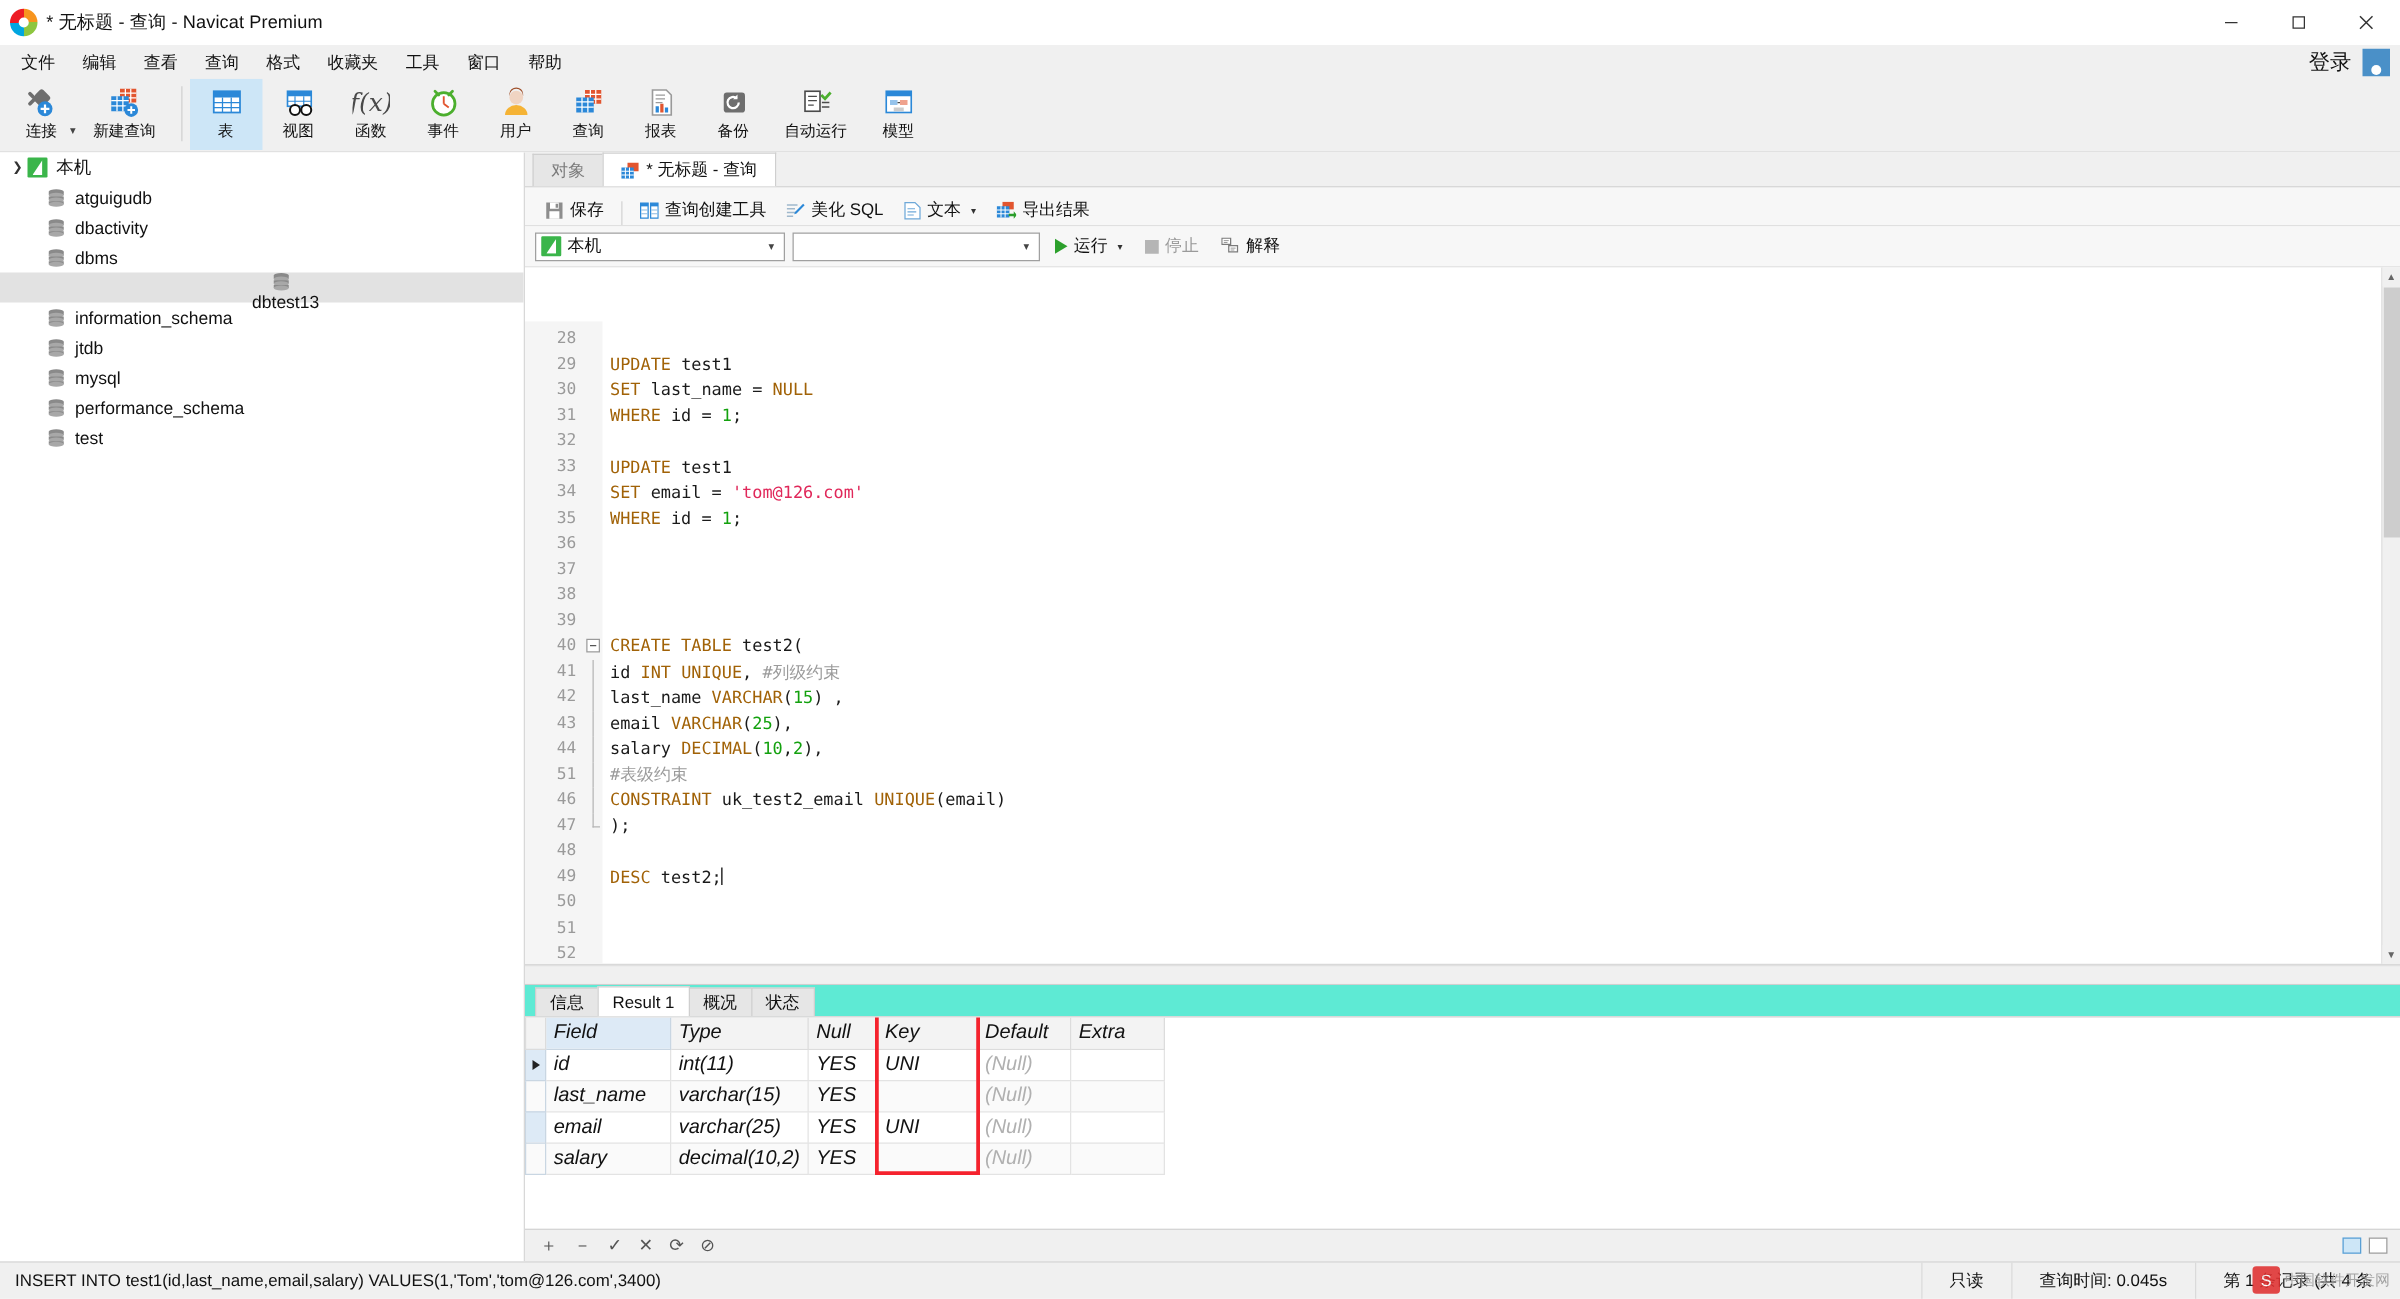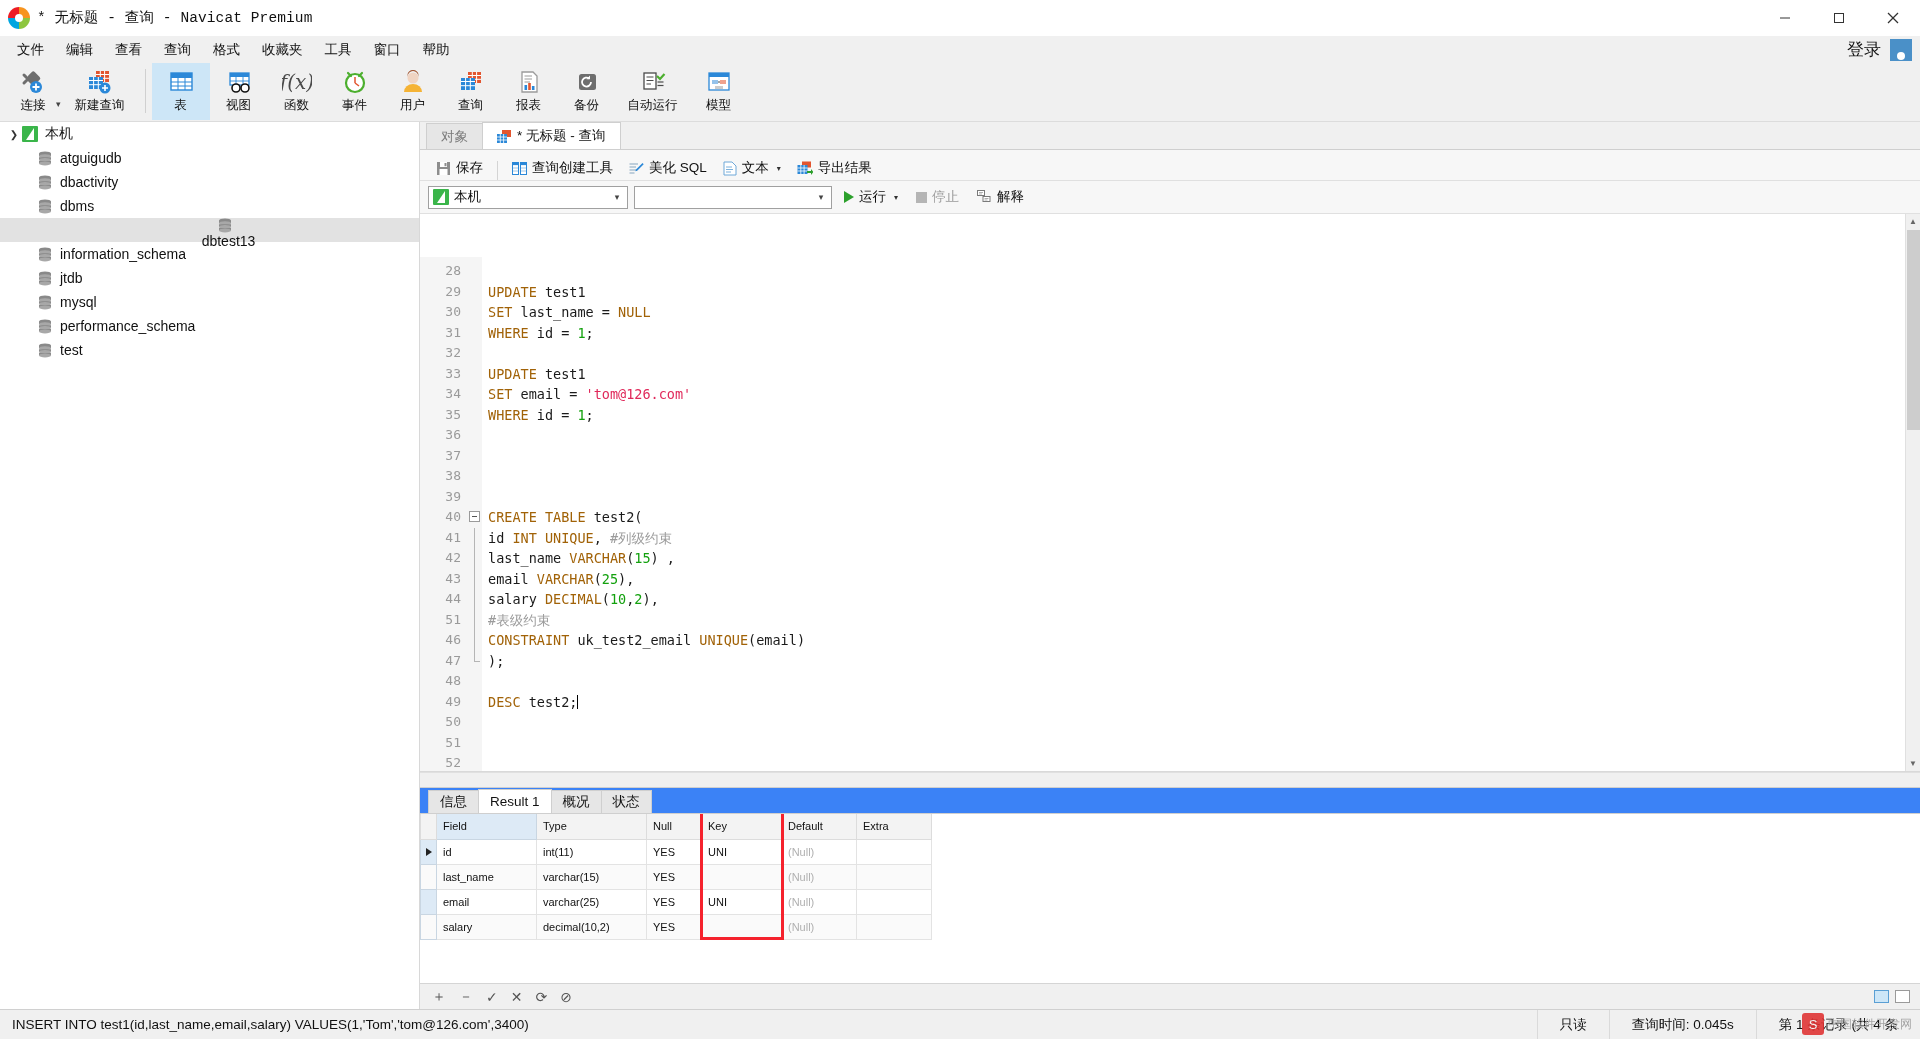--- a/index.html
+++ b/index.html
@@ -11,21 +11,21 @@
     font-size: 13px;
     background: #ffffff;
     color: #1a1a1a;
     -webkit-font-smoothing: antialiased;
   }
   #app { width: 1920px; height: 1039px; display: flex; flex-direction: column; background:#f0f0f0; }
 
   
   .titlebar {
     height: 36px; background: #ffffff; display: flex; align-items: center;
-    border-bottom: 1px solid #ffffff; flex: none; font-family: Liberation Mono, monospace;
+    border-bottom: 1px solid #ffffff; flex: none;
   }
   .title-logo { width: 22px; height: 22px; margin-left: 8px; margin-right: 7px; flex:none; position: relative; }
   .title-logo .ring {
     position:absolute; inset:0; border-radius: 50%;
     background: conic-gradient(#f7941e 0deg 90deg, #8dc63f 90deg 180deg, #00a6e0 180deg 270deg, #ed1c24 270deg 360deg);
   }
   .title-logo .hole { position:absolute; left:7px; top:7px; width:8px; height:8px; border-radius:50%; background:#fff; }
   .title-text { font-size: 14.5px; color: #111; letter-spacing: .1px; }
   .title-spacer { flex: 1 1 auto; }
   .winbtn { width: 54px; height: 36px; display:flex; align-items:center; justify-content:center; color:#333; font-size:14px; }
@@ -120,26 +120,26 @@
   .caret { display:inline-block; width:1px; height:14px; background:#000; vertical-align:-2px; }
 
   .vscroll { width: 15px; flex:none; background:#f0f0f0; border-left:1px solid #e0e0e0; position:relative; }
   .vscroll .arrow { height:15px; display:flex; align-items:center; justify-content:center; color:#666; font-size:8px; background:#f0f0f0; }
   .vscroll .arrow.bot { position:absolute; bottom:0; left:0; right:0; }
   .vthumb { position:absolute; left:1px; width:13px; background:#cdcdcd; border-radius:0; }
   .hscroll { height:15px; background:#f0f0f0; border-top:1px solid #e0e0e0; position:relative; flex:none; }
 
   
   .results { height: 222px; flex:none; background:#f0f0f0; display:flex; flex-direction:column; border-top:1px solid #cfcfcf; }
-  .rtabs { height: 25px; display:flex; align-items:flex-end; padding-left: 8px; background:#3b82f6; flex:none; }
+  .rtabs { height: 25px; display:flex; align-items:flex-end; padding-left: 8px; background:#5eead4; flex:none; }
   .rtab { height: 23px; padding: 0 11px; display:flex; align-items:center; font-size:13.5px; color:#111;
           background:#e6e6e6; border:1px solid #cfcfcf; border-bottom:none; margin-right:-1px; }
   .rtab.active { background:#fff; height:24px; position:relative; z-index:2; }
   .grid { flex:1 1 auto; background:#fff; position:relative; overflow:hidden; border-top:1px solid #cfcfcf; }
-  table.rgrid { border-collapse: collapse; font-size: 11px; table-layout: fixed; }
+  table.rgrid { border-collapse: collapse; font-size: 16px; table-layout: fixed; font-style: italic; }
   table.rgrid th {
     background:#ddeaf6; border:1px solid #c9d6e2; border-top:none; font-weight:normal; text-align:left;
     padding: 3px 6px; height: 25px; color:#111;
   }
   table.rgrid th.plain { background:#f3f3f3; border-color:#dcdcdc; }
   table.rgrid td { border:1px solid #e3e3e3; padding: 3px 6px; height: 25px; color:#111; background:#fff; }
   table.rgrid td.rowmark { width:16px; background:#ddeaf6; border-color:#c9d6e2; padding:0; text-align:center; }
   table.rgrid tr.alt td { background:#fafafa; }
   .nullv { color:#b0b0b0; }
   .tri { width:0;height:0;border-left:6px solid #222;border-top:4px solid transparent;border-bottom:4px solid transparent;display:inline-block; }

